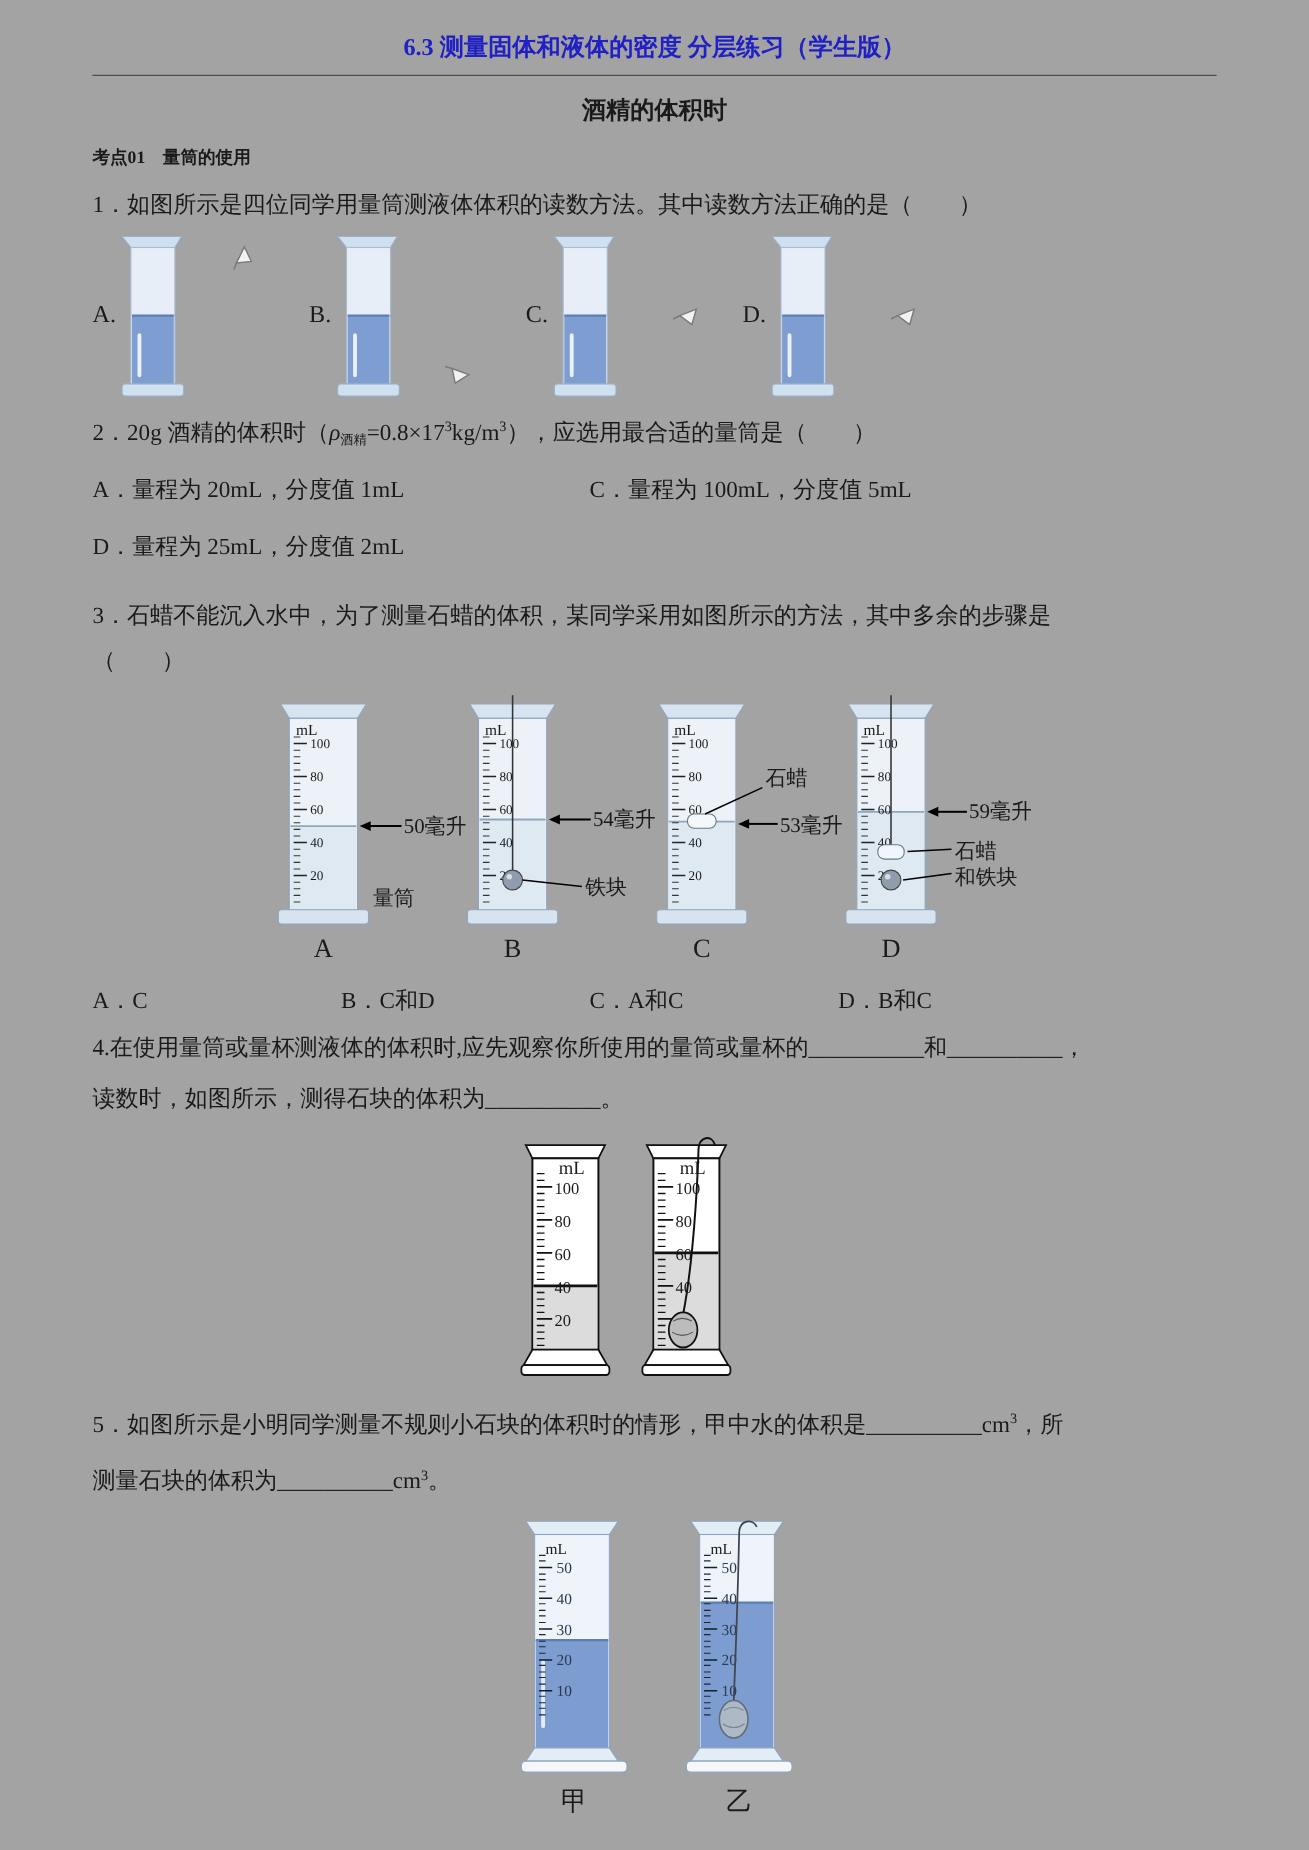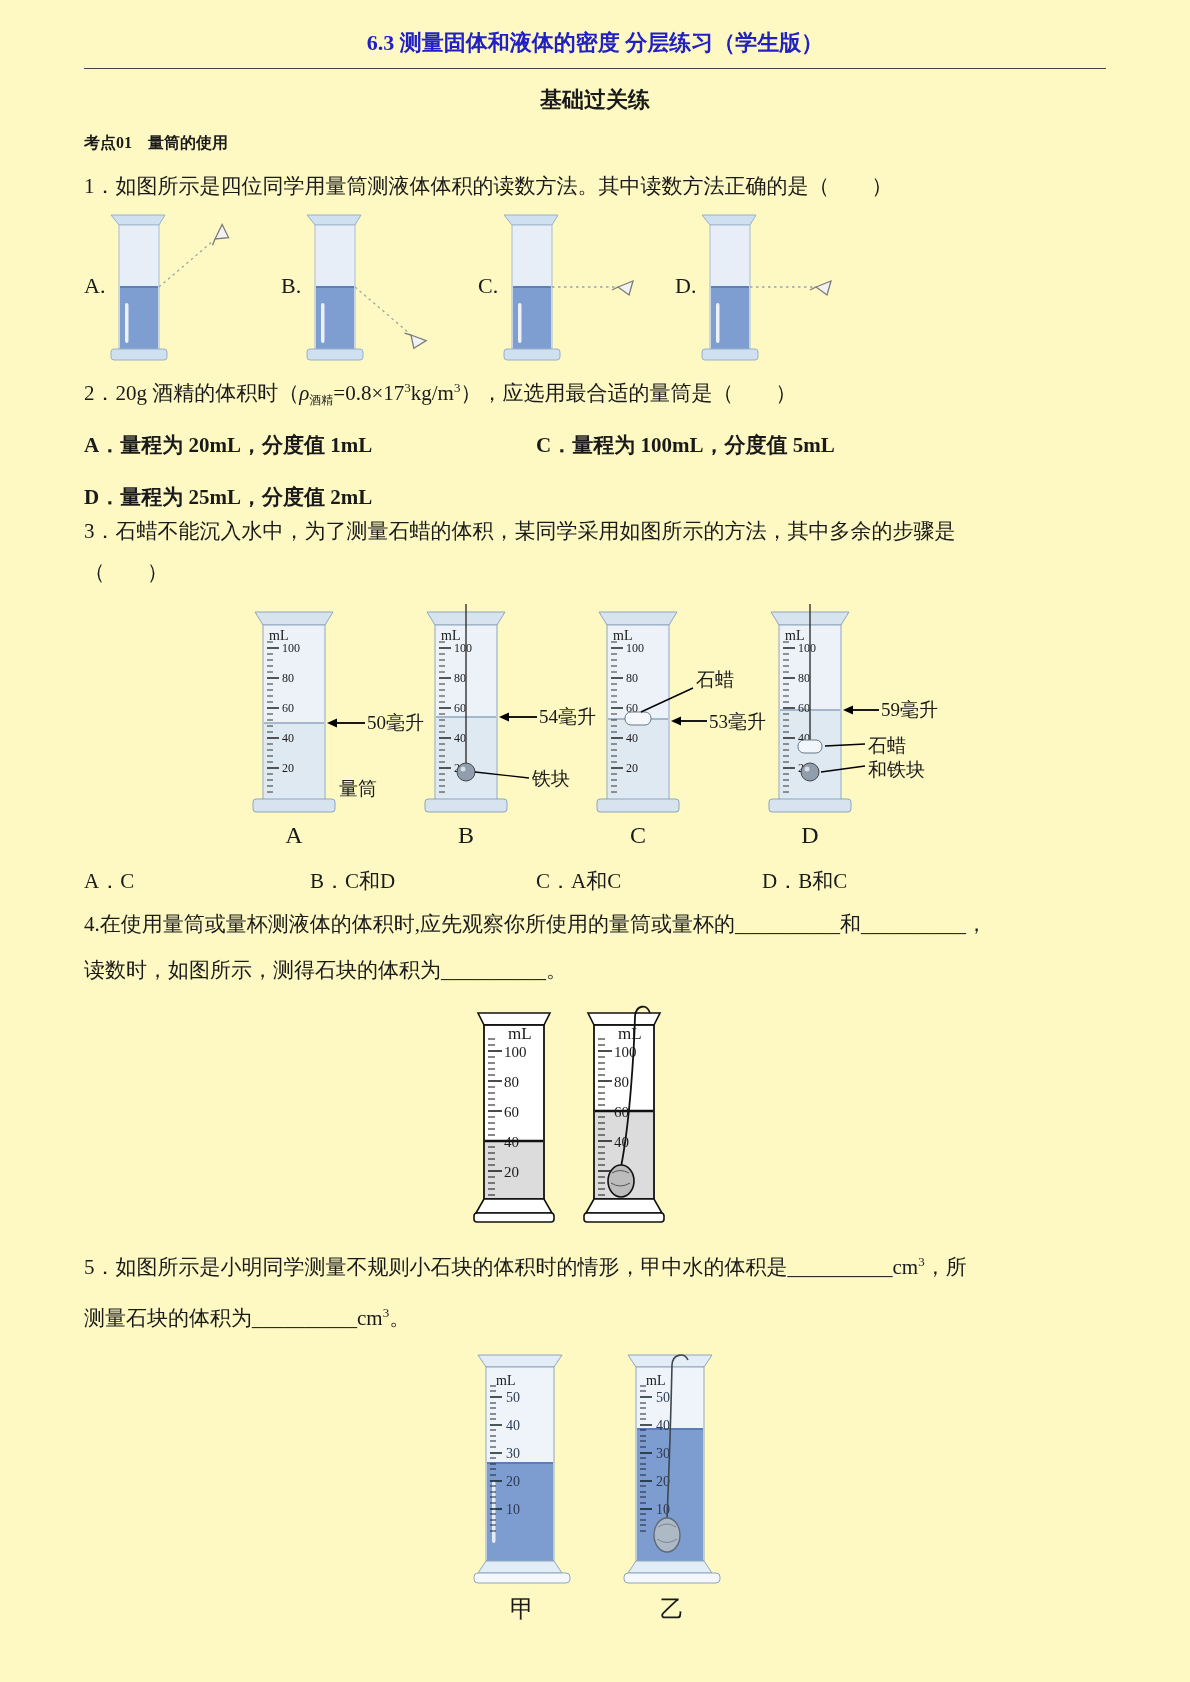--- a/index.html
+++ b/index.html
@@ -1,32 +1,32 @@
 <!DOCTYPE html>
 <html><head>
 <meta charset="utf-8">
 <style>
   html,body{margin:0;padding:0;background:#ffffff;}
   .page{
     width:1190px;height:1682px;box-sizing:border-box;
-    padding:22px 84px 0 84px;overflow:hidden;background:#fef9c3;
+    padding:22px 84px 0 84px;overflow:hidden;background:#a3a3a3;
     font-family:"Liberation Serif","DejaVu Serif",serif;
     font-size:21px;color:#1a1a1a;
   }
   .title{color:#2020c4;font-weight:bold;font-size:22px;text-align:center;margin:6px 0 10px;}
   .hr{border-bottom:1.6px solid #444;margin:10px 0 4px;}
   .section-heading{text-align:center;font-weight:bold;font-size:22px;margin:16px 0 6px;}
   .topic-heading{font-weight:bold;font-size:16px;margin:18px 0 16px;}
   .qtext{margin:0 0 8px;line-height:1.55;}
   
   .q1-row{display:flex;margin:2px 0 8px;}
   .q1-item{width:197px;display:flex;align-items:flex-start;}
   .q1-item .opt-letter{margin-top:62px;font-size:22px;}
   
-  .q2-opts{display:grid;grid-template-columns:452px 1fr;row-gap:24px;margin:22px 0 4px;font-weight:bold;}
+  .q2-opts{display:grid;grid-template-columns:452px 1fr;row-gap:24px;margin:22px 0 32px;}
   .sub{font-size:12px;vertical-align:-4px;}
   sup{font-size:13px;}
   .rho{font-style:italic;}
   
   .q3-row{display:flex;margin:14px 0 0 155px;}
   .q3-item{width:172px;}
   .q3-item svg{display:block;overflow:visible;}
   .q3-letter{width:110px;text-align:center;font-size:24px;margin-top:2px;}
   .q3-opts{display:grid;grid-template-columns:226px 226px 226px 1fr;margin:18px 0 6px;}
   
@@ -45,21 +45,21 @@
   .ml-lab{font-size:14px;}
   .ml-lab4{font-size:17px;}
 </style>
 </head>
 <body>
 
 <div class="page">
 
   <div class="title">6.3 测量固体和液体的密度 分层练习（学生版）</div>
   <div class="hr"></div>
-  <div class="section-heading">基础过关练</div>
+  <div class="section-heading">酒精的体积时</div>
   <div class="topic-heading">考点01　量筒的使用</div>
 
   <div class="qtext">1．如图所示是四位同学用量筒测液体体积的读数方法。其中读数方法正确的是（　　）</div>
   <div class="q1-row">
 
     <div class="q1-item">
       <span class="opt-letter">A.</span>
       <svg width="165" height="158" viewBox="0 0 165 158">
         <polygon points="6,4 60,4 54,14 14,14" fill="#cfe0f0" stroke="#9ab0c8"></polygon>
         <rect x="14" y="14" width="40" height="124" fill="#e7eef7" stroke="#a8bcd2"></rect>

